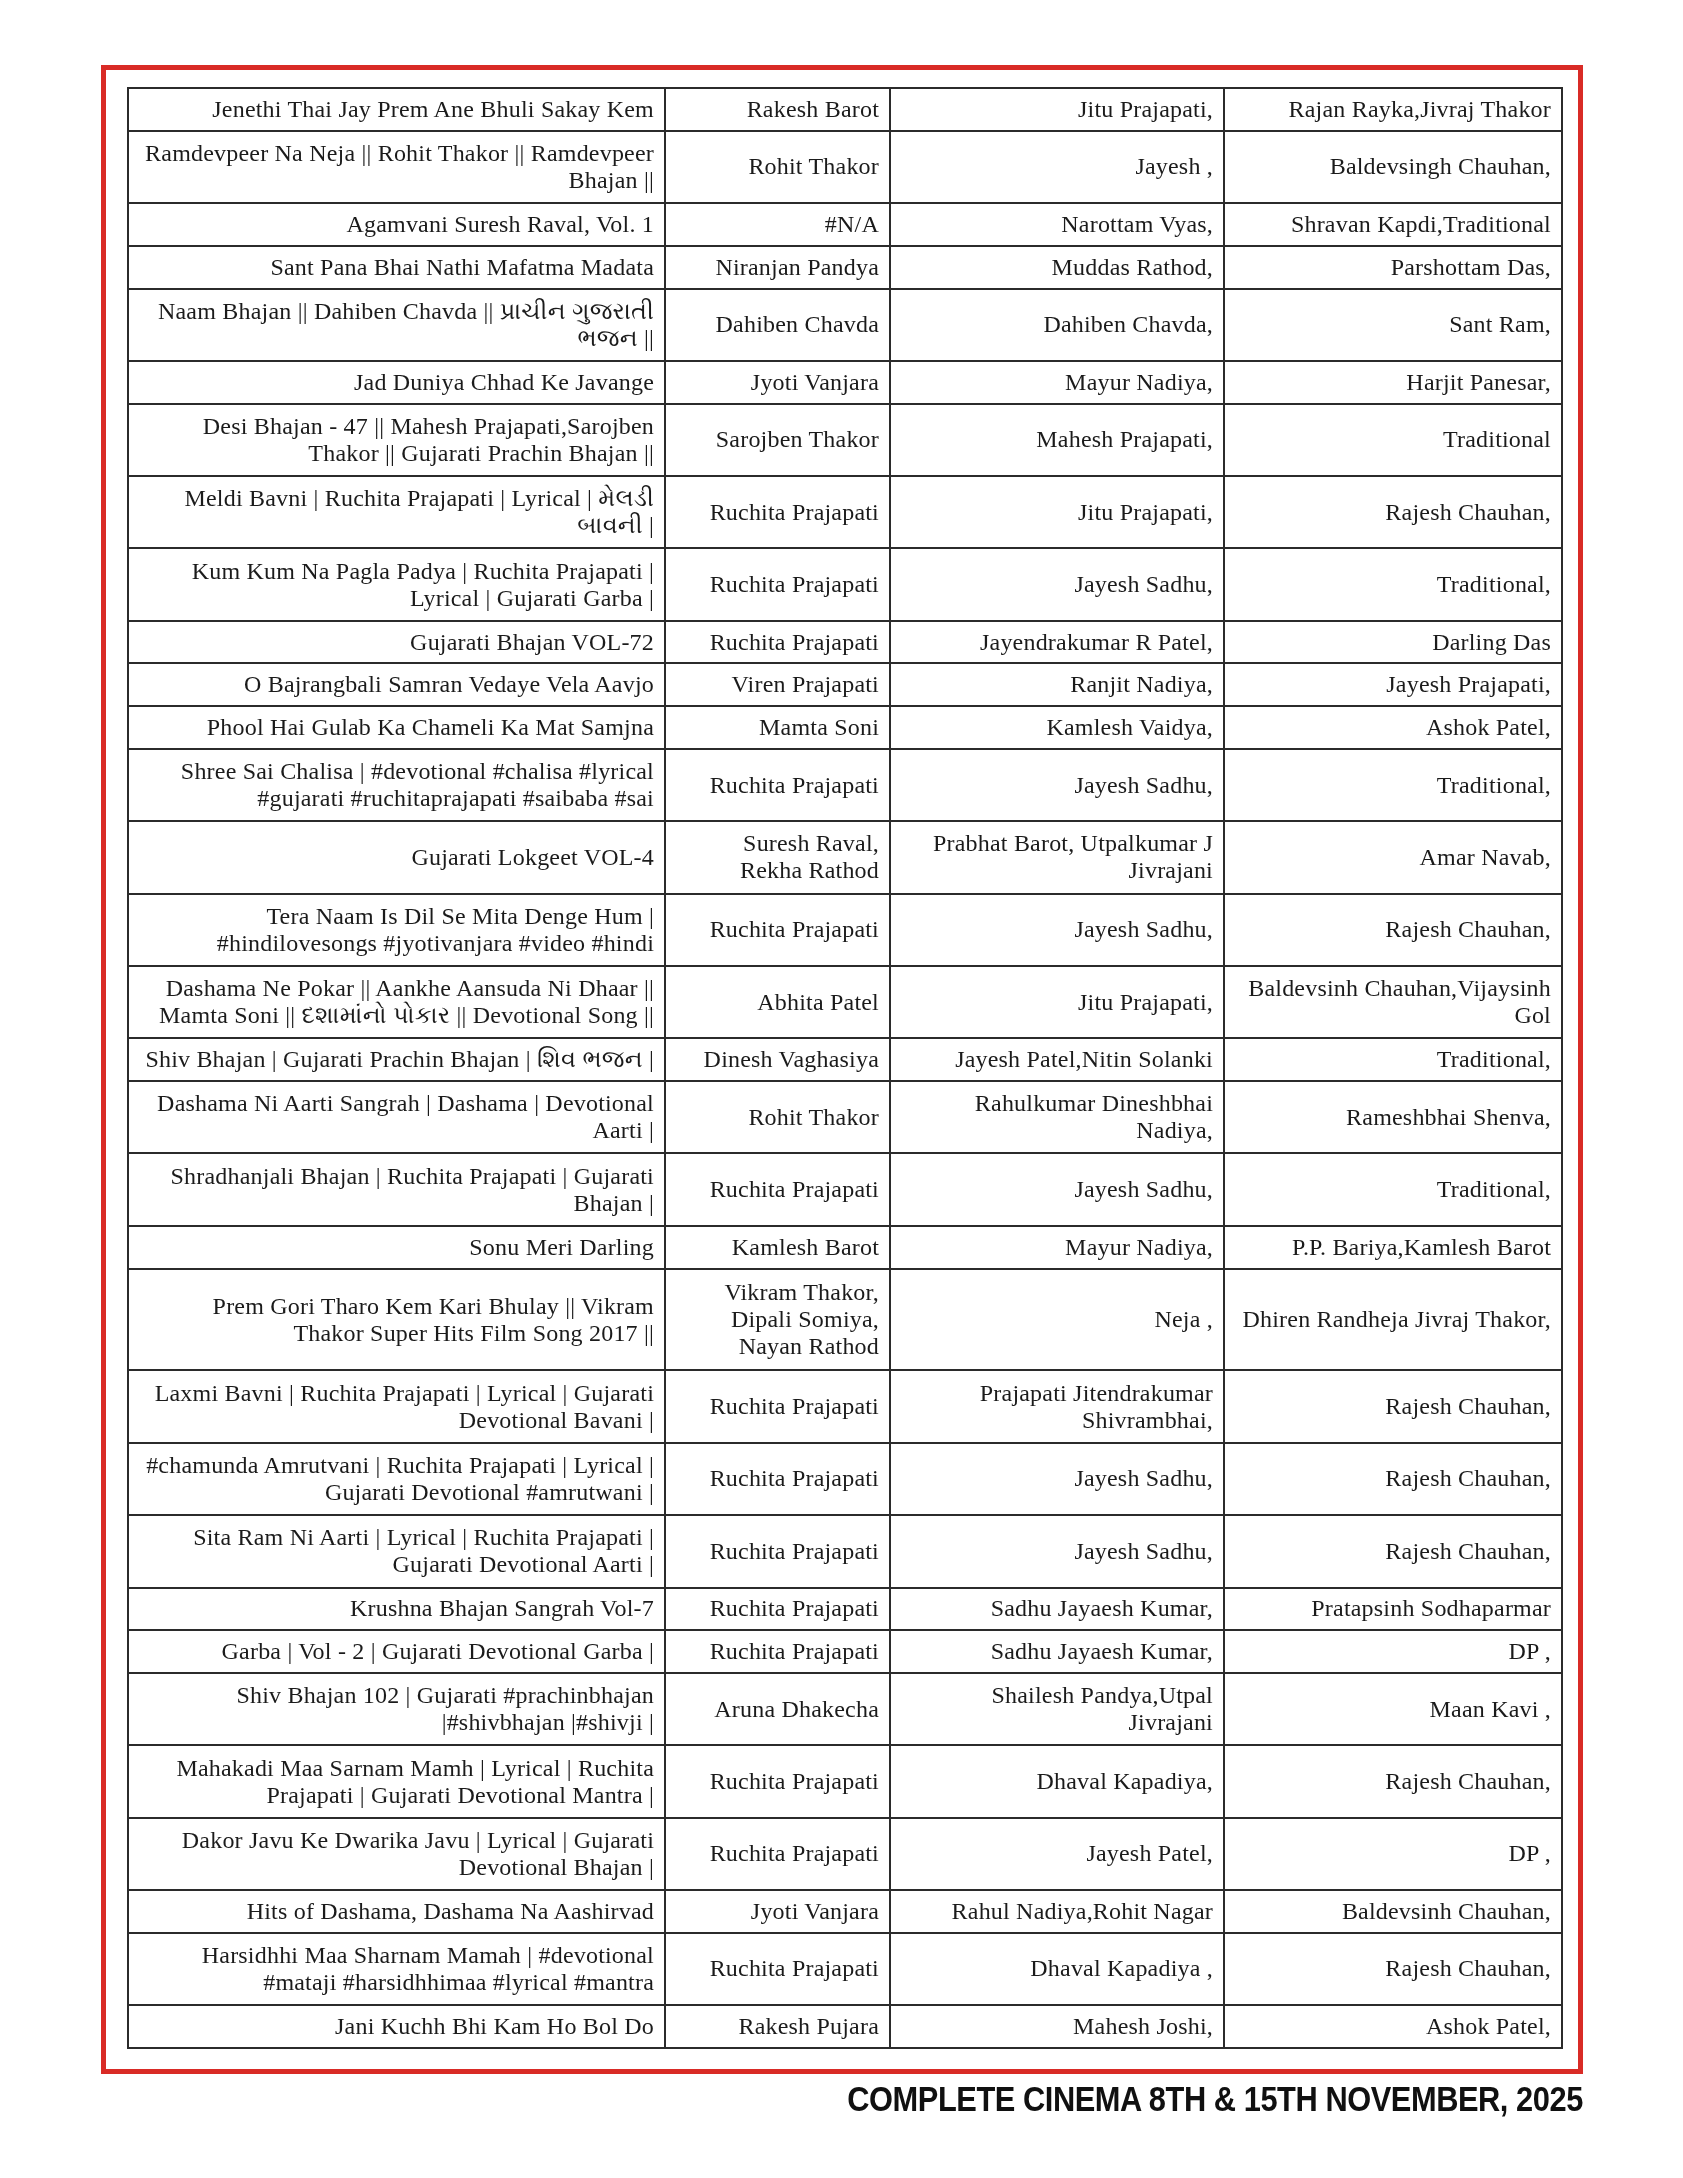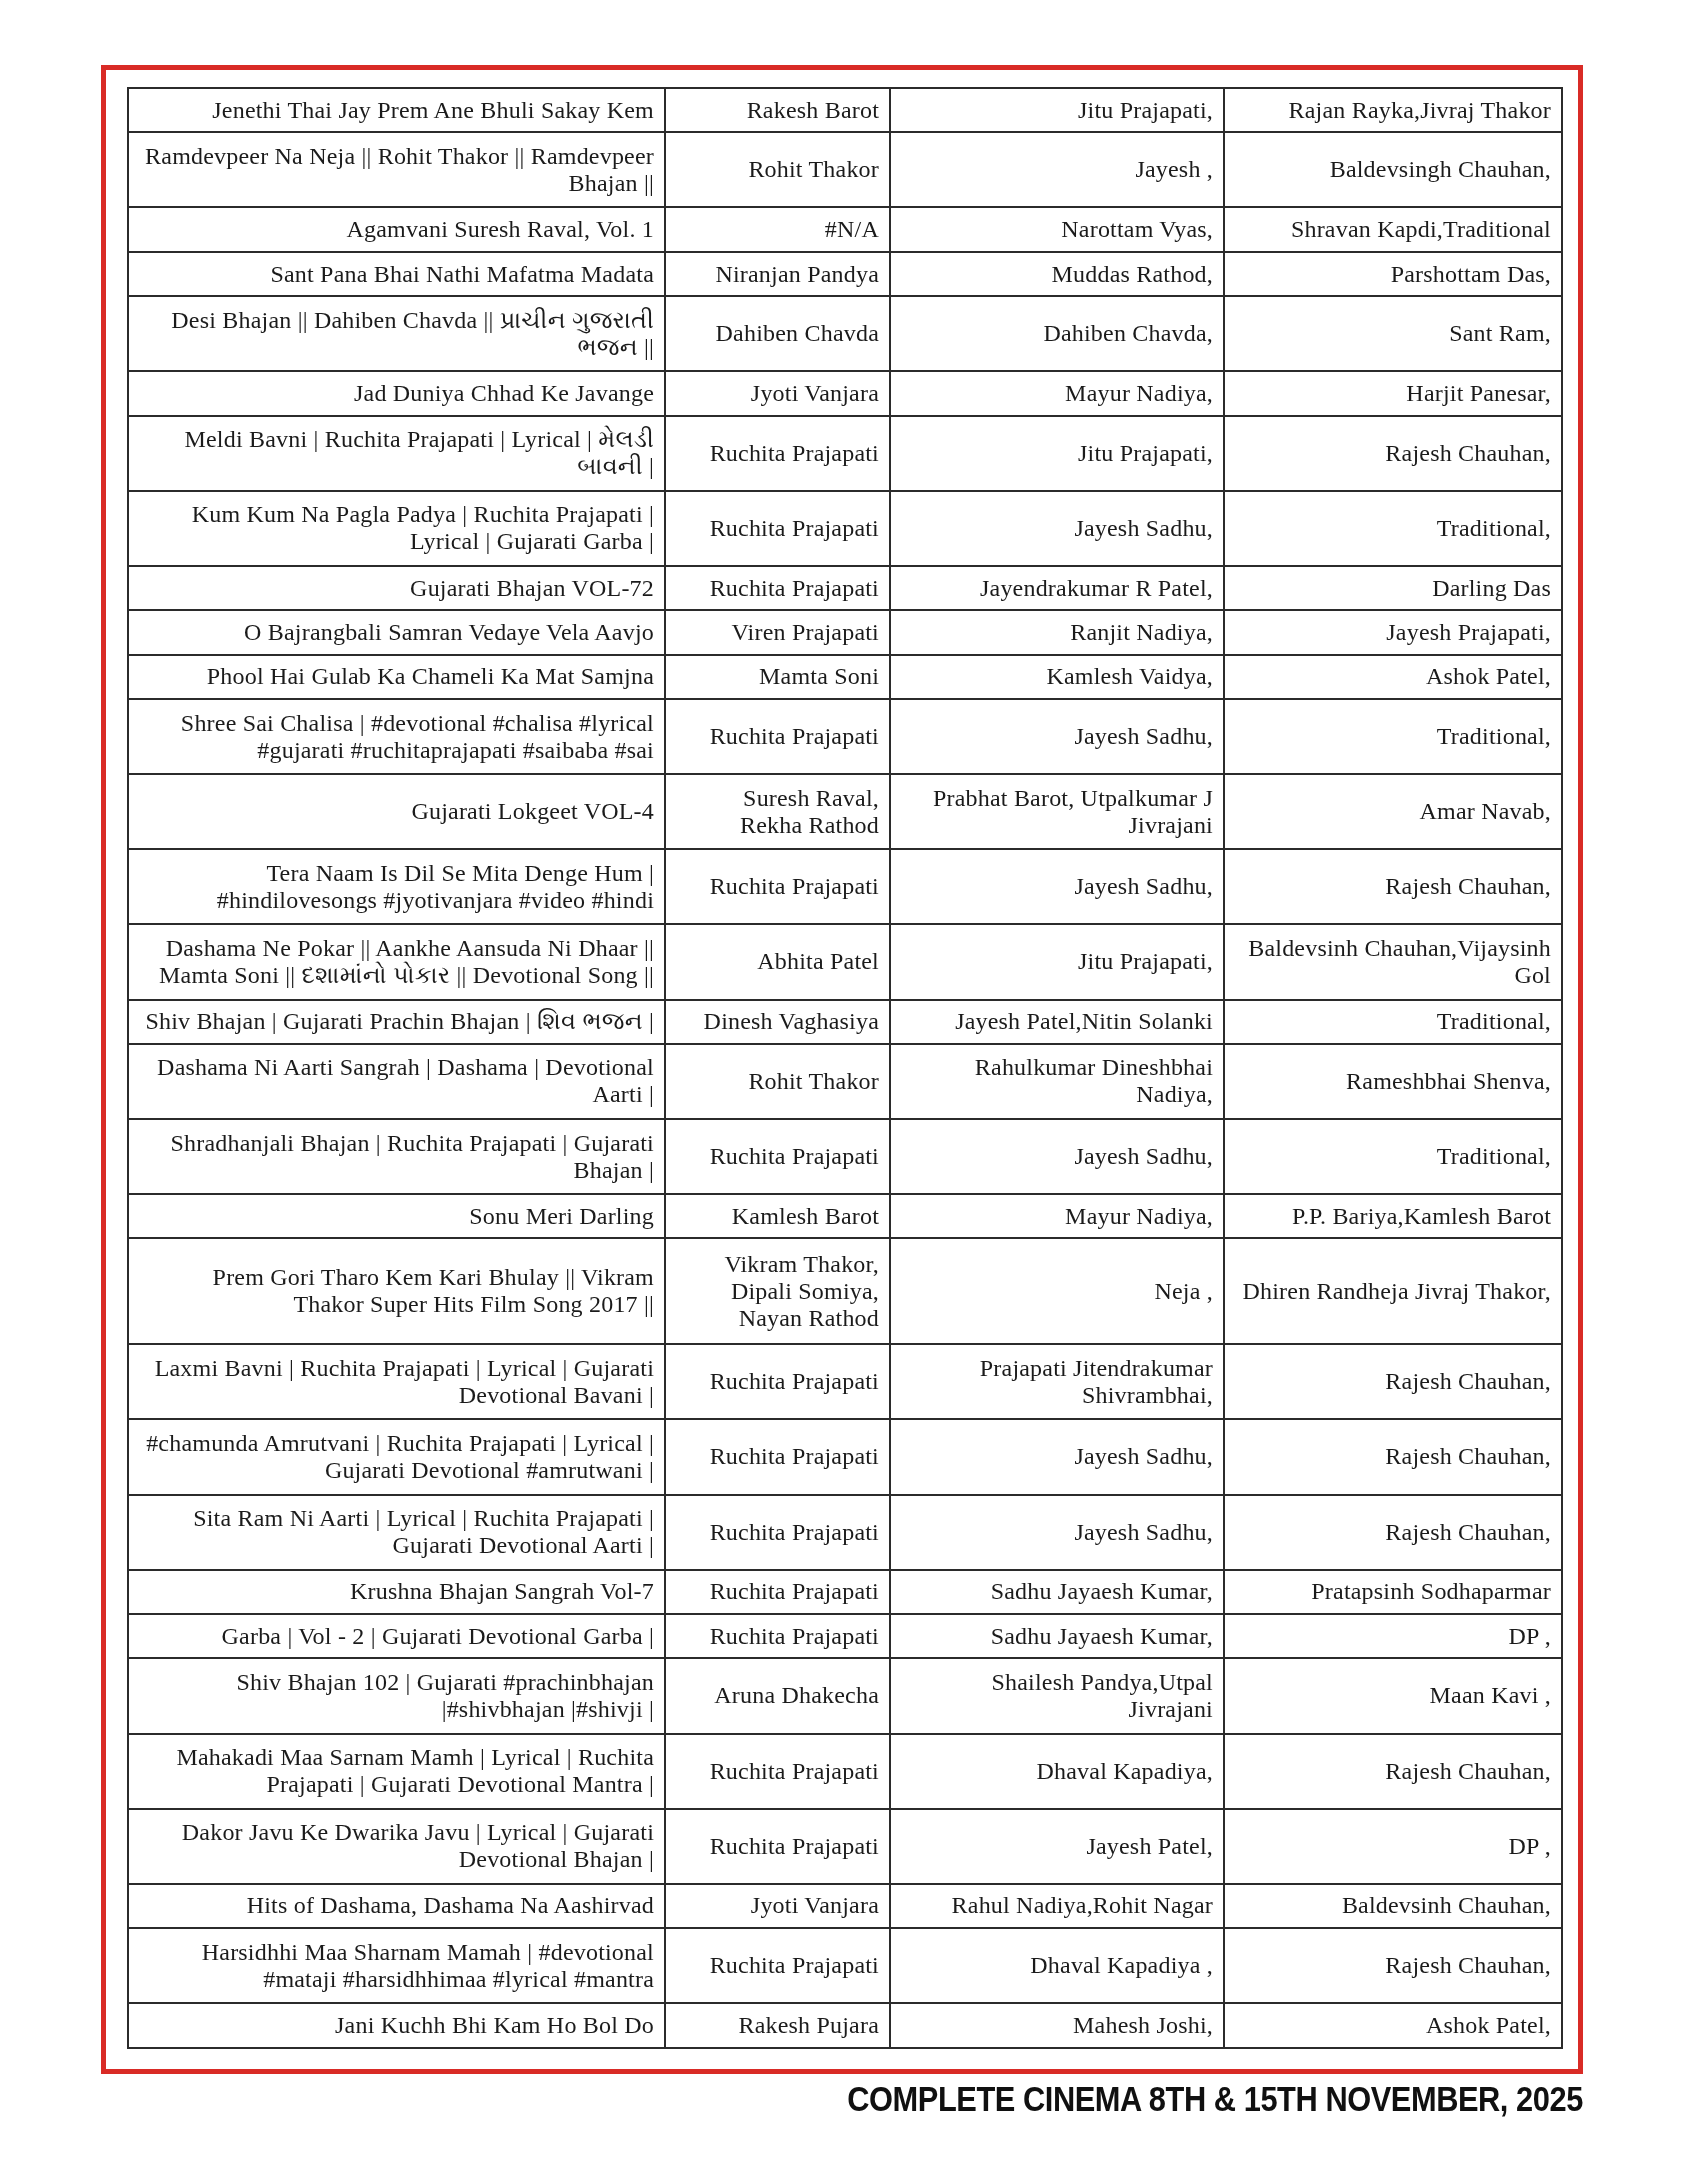--- a/index.html
+++ b/index.html
@@ -87,32 +87,38 @@
           <td>Narottam  Vyas,</td>
           <td>Shravan  Kapdi,Traditional</td>
         </tr>
         <tr>
           <td>Sant Pana Bhai Nathi Mafatma Madata</td>
           <td>Niranjan Pandya</td>
           <td>Muddas  Rathod,</td>
           <td>Parshottam  Das,</td>
         </tr>
         <tr>
-          <td>Desi Bhajan || Dahiben Chavda || પ્રાચીન ગુજરાતી ભજન ||</td>
+          <td>Naam Bhajan || Dahiben Chavda || પ્રાચીન ગુજરાતી ભજન ||</td>
           <td>Dahiben Chavda</td>
           <td>Dahiben  Chavda,</td>
           <td>Sant  Ram,</td>
         </tr>
         <tr>
           <td>Jad Duniya Chhad Ke Javange</td>
           <td>Jyoti Vanjara</td>
           <td>Mayur Nadiya,</td>
           <td>Harjit  Panesar,</td>
         </tr>
         <tr>
+          <td>Desi Bhajan - 47 || Mahesh Prajapati,Sarojben Thakor || Gujarati Prachin Bhajan ||</td>
+          <td>Sarojben Thakor</td>
+          <td>Mahesh  Prajapati,</td>
+          <td>Traditional</td>
+        </tr>
+        <tr>
           <td>Meldi Bavni | Ruchita Prajapati | Lyrical | મેલડી બાવની |</td>
           <td>Ruchita Prajapati</td>
           <td>Jitu Prajapati,</td>
           <td>Rajesh Chauhan,</td>
         </tr>
         <tr>
           <td>Kum Kum Na Pagla Padya | Ruchita Prajapati | Lyrical | Gujarati Garba |</td>
           <td>Ruchita Prajapati</td>
           <td>Jayesh Sadhu,</td>
           <td>Traditional,</td>

